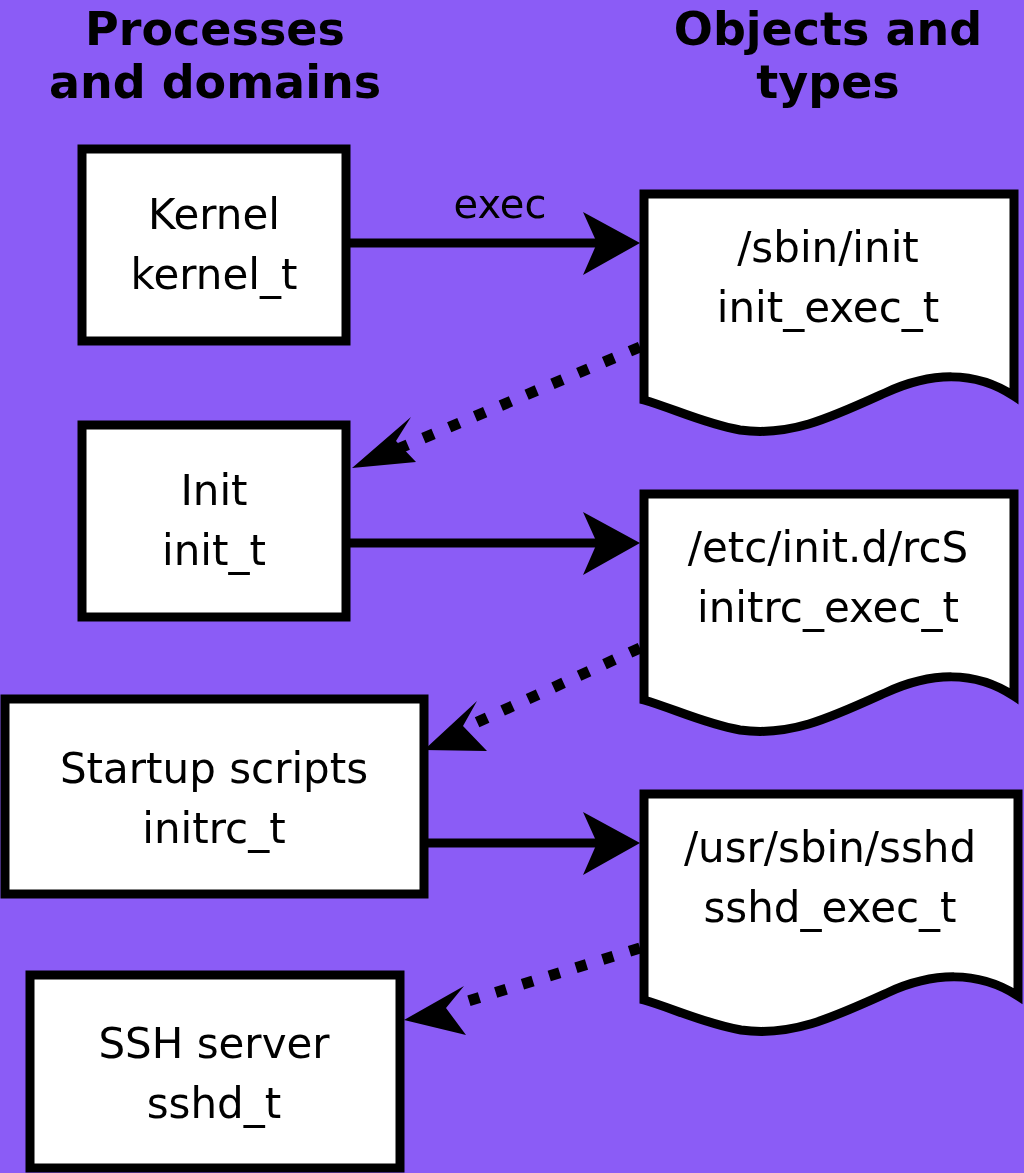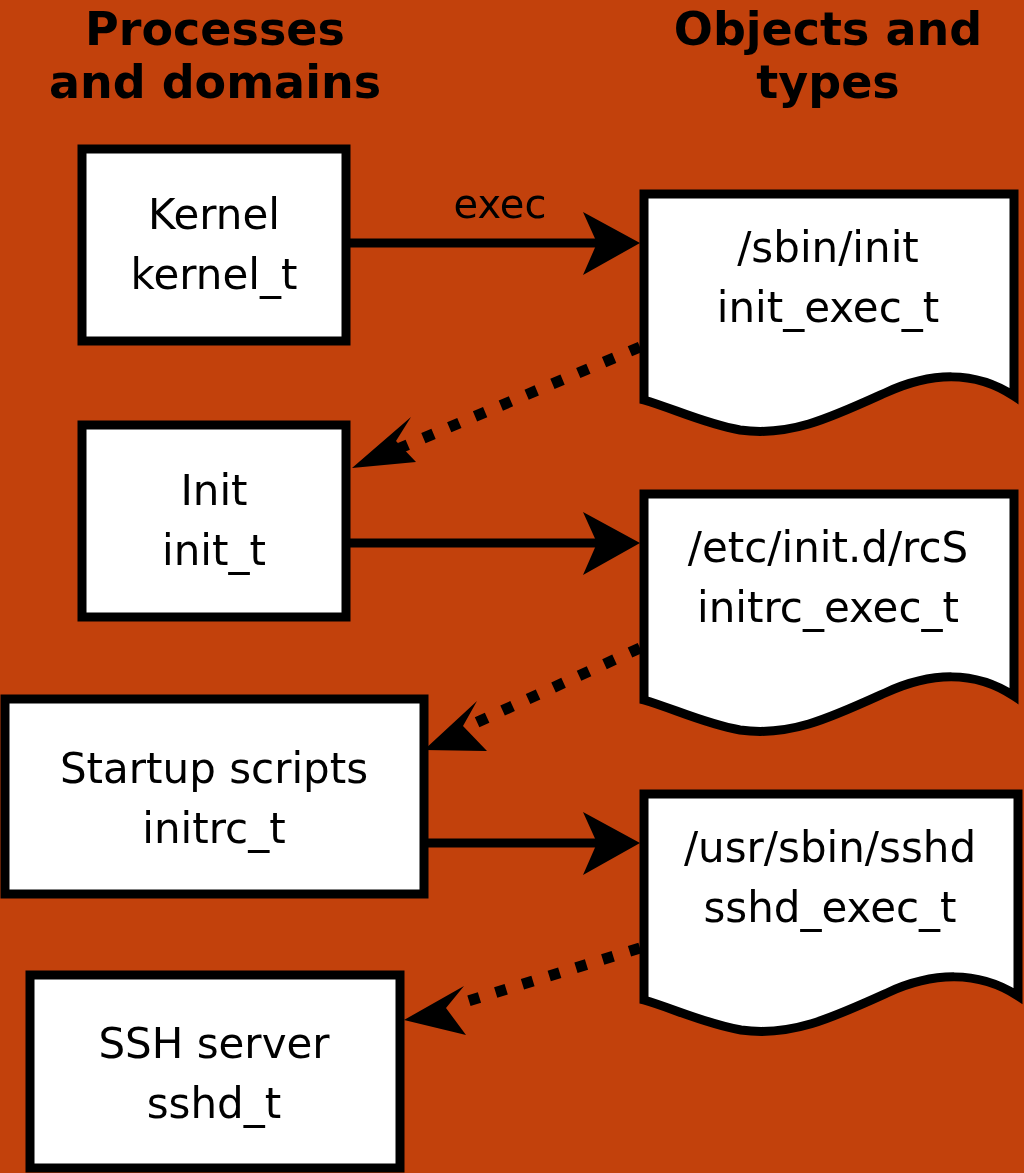--- a/index.html
+++ b/index.html
@@ -10,21 +10,21 @@
   body {
     width: 1024px;
     height: 1173px;
     font-family: "DejaVu Sans", sans-serif;
     overflow: hidden;
   }
   #diagram-root {
     position: relative;
     width: 1024px;
     height: 1173px;
-    background: #c2410c;
+    background: #8b5cf6;
   }
   svg.diagram-canvas {
     display: block;
     width: 1024px;
     height: 1173px;
   }
   text {
     fill: #000000;
     font-family: "DejaVu Sans", sans-serif;
   }

